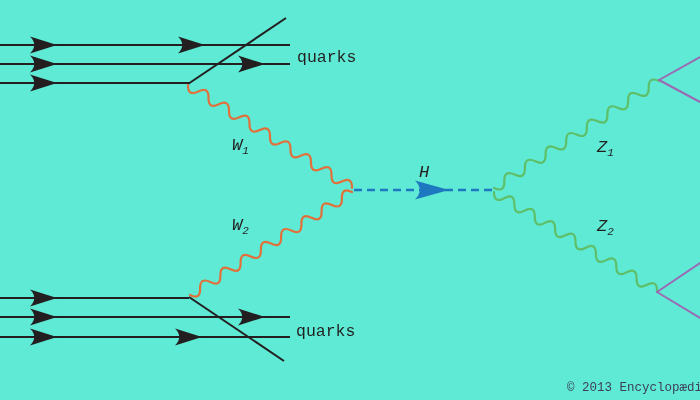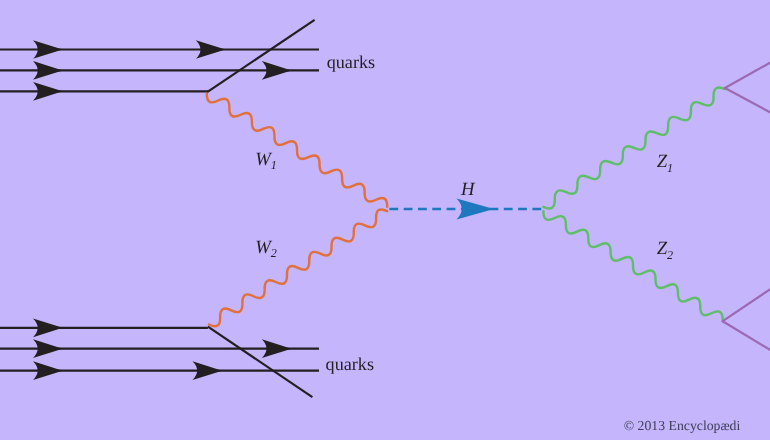--- a/index.html
+++ b/index.html
@@ -1,17 +1,17 @@
 <!DOCTYPE html>
 <html><head>
 <meta charset="utf-8">
 <style>
   html,body{margin:0;padding:0;background:#ffffff;}
-  .stage{position:relative;width:700px;height:400px;background:#c4b5fd;overflow:hidden;
-         font-family:Liberation Serif, serif;}
+  .stage{position:relative;width:700px;height:400px;background:#5eead4;overflow:hidden;
+         font-family:Liberation Mono, monospace;}
   svg{display:block;}
   .qline{fill:none;stroke-width:2;}
   .diag{fill:none;stroke-width:2;}
   .wavy{fill:none;stroke-width:2.2;stroke-linecap:round;}
   .fork{fill:none;stroke-width:2;stroke-linecap:round;}
   .dashline{fill:none;stroke-width:2.4;stroke-dasharray:8 5;}
   .lbl{font-size:17px;font-style:italic;}
   .lbl tspan.sub{font-size:11px;}
   .plain{font-size:16.5px;}
   .copy{font-size:12.5px;}

